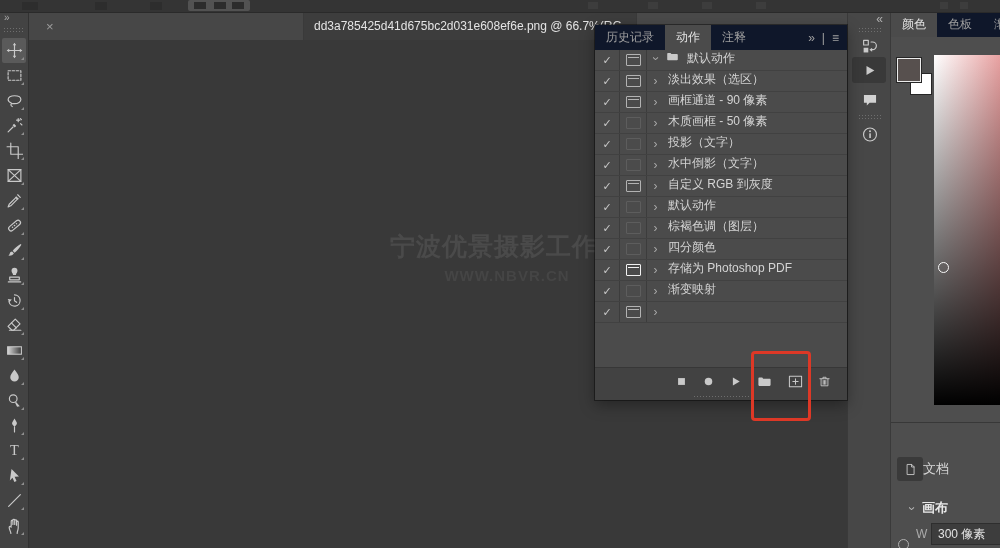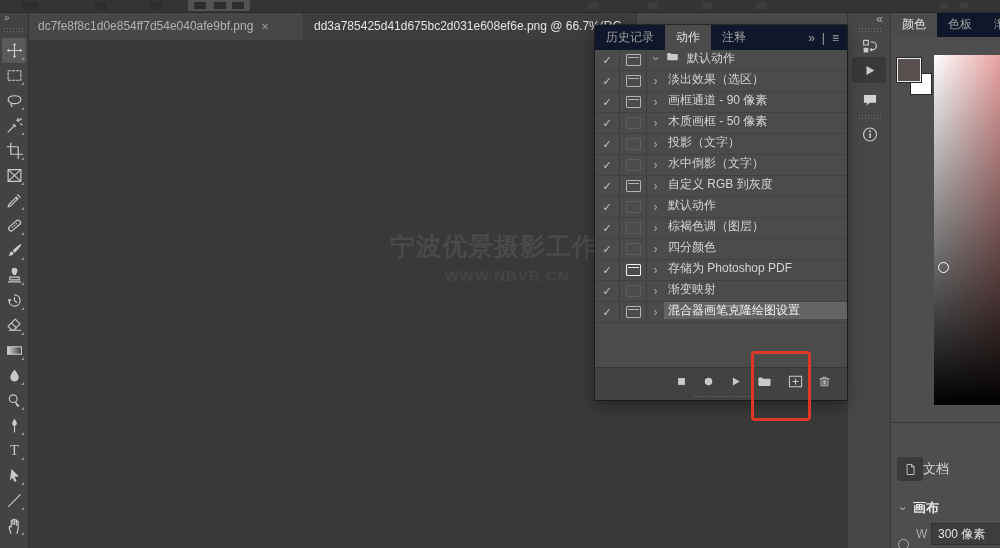--- a/index.html
+++ b/index.html
@@ -91,21 +91,21 @@
   #bg-swatch{position:absolute;left:20px;top:62px;width:20px;height:20px;background:#fff;box-shadow:0 0 0 1px #262626;z-index:1}
   #color-field{position:absolute;left:43px;top:43px;width:67px;height:350px;
       background:linear-gradient(to bottom,rgba(0,0,0,0),#000),linear-gradient(to right,#ffffff,#e8a0a0)}
   #color-marker{position:absolute;left:47px;top:250px;width:9px;height:9px;border:1.5px solid #fafafa;border-radius:50%;z-index:2}
   #props-divider{position:absolute;left:0;top:410px;width:100%;height:1px;background:#383838}
   #props-head{position:absolute;left:0;top:411px;width:110px}
   #doc-row{position:absolute;left:6px;top:445px;display:flex;align-items:center;}
   #doc-icon{width:26px;height:24px;background:#3a3a3a;border-radius:3px;display:flex;align-items:center;justify-content:center}
   #doc-icon svg{width:13px;height:15px}
   #doc-label{font-size:13px;color:#d6d6d6}
-  #canvas-section{position:absolute;left:6px;top:487px;display:flex;align-items:flex-end;gap:6px;color:#e8e8e8}
+  #canvas-section{position:absolute;left:15px;top:487px;display:flex;align-items:flex-end;gap:6px;color:#e8e8e8}
   #canvas-section .chev{width:10px;color:#b8b8b8}
   #canvas-section-label{font-size:13px;font-weight:bold}
   #w-row{position:absolute;left:0;top:511px;width:110px;height:24px}
   #w-label{position:absolute;left:25px;top:4px;font-size:12px;color:#ababab}
   #w-input{position:absolute;left:40px;top:0;width:72px;height:20px;background:#3d3d3d;border:1px solid #2e2e2e;color:#e2e2e2;font-size:12px;padding:0 0 0 6px;font-family:inherit;outline:none}
   #link-circle{position:absolute;left:7px;top:527px;width:9px;height:9px;border:1px solid #b0b0b0;border-radius:50%}
 </style>
 </head>
 <body>
 
@@ -253,21 +253,20 @@
         <div class="tool">
           <svg viewBox="0 0 16 16" aria-hidden="true">
             <path class="s" d="M4.6 15.5c0-2-1.6-3.4-1.6-5.8 0-1.1 1.5-1.3 1.9-.1M4.9 8.5V4c0-1 1.6-1 1.6 0v3M6.5 7V2.9c0-1 1.7-1 1.7 0V7M8.2 7V3.3c0-1 1.7-1 1.7 0v4.2M9.9 7.7V4.7c0-1 1.6-1 1.6 0v5.4c0 2.4-1 3.2-1 5.4"></path>
           </svg>
         </div>
       </div>
   </div>
 
   <div id="tab-bar">
     <div class="doctab" id="doctab-1">
-      <span class="lbl">dc7fe8f8c1d0e854ff7d54e040afe9bf.png</span>
       <span class="close">×</span>
     </div>
     <div class="doctab" id="doctab-2">
       <span class="lbl">dd3a785425d41d675bc2d031e608ef6e.png @ 66.7%(RG</span>
     </div>
   </div>
 
   <div id="canvas">
     <div id="watermark">
       <div id="wm-title">宁波优景摄影工作室</div>
@@ -414,21 +413,20 @@
             <span class="alabel">渐变映射</span>
           </span>
         </div>
         <div class="arow">
           <span class="ccheck">✓</span>
           <span class="cdlg">
             <span class="dlg on"></span>
           </span>
           <span class="cname">
             <span class="chev">›</span>
-            <span class="alabel selected">混合器画笔克隆绘图设置</span>
           </span>
         </div>
       </div>
     <div id="actions-spacer"></div>
     <div id="actions-footer">
         <div class="fbtn">
           <svg viewBox="0 0 16 16" aria-hidden="true">
             <rect class="f" x="3.8" y="3.8" width="8.4" height="8.4"></rect>
           </svg>
         </div>

